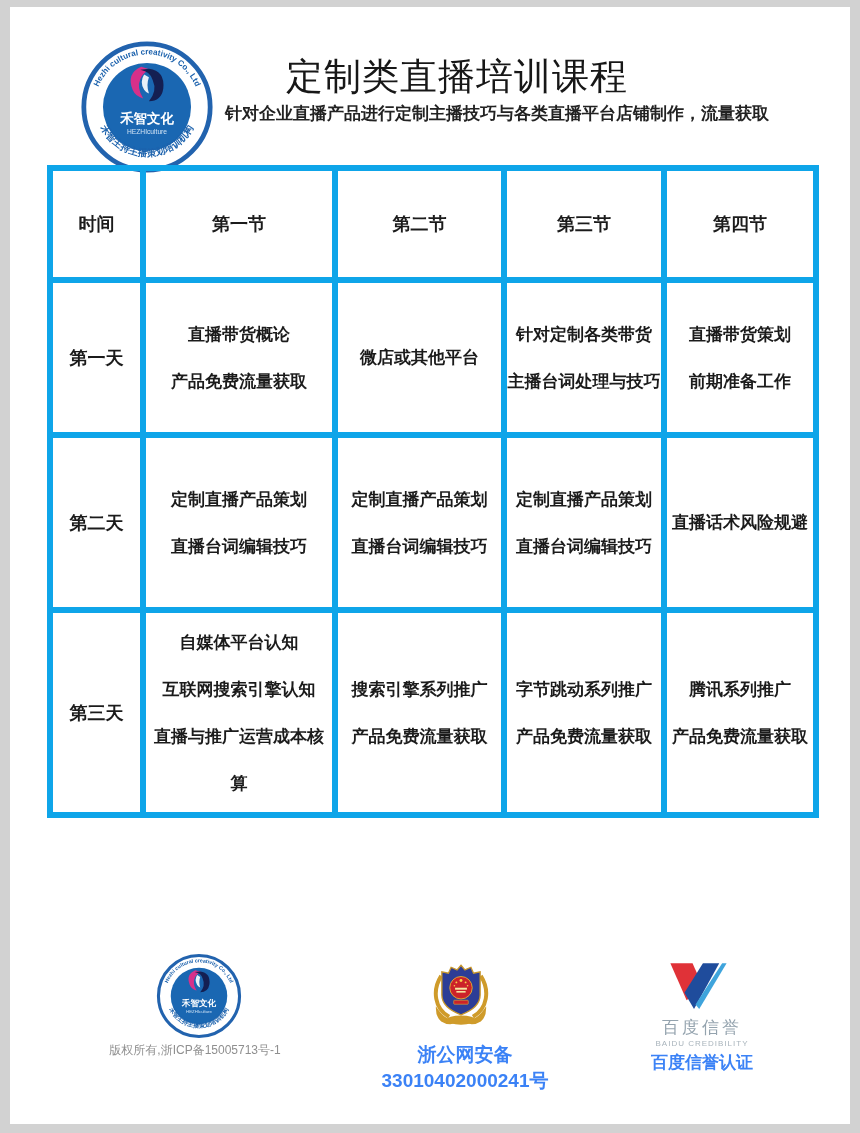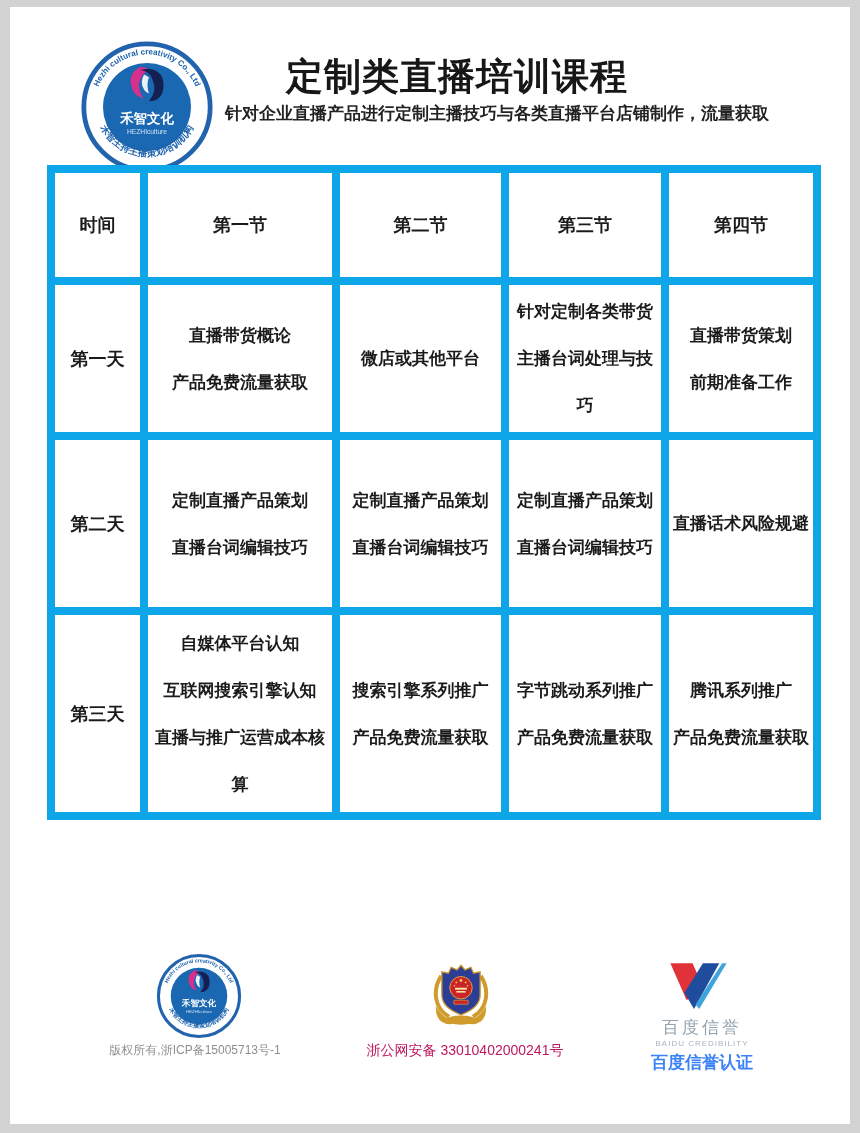--- a/index.html
+++ b/index.html
@@ -19,38 +19,38 @@
     pointer-events:none;
     z-index:50;
   }
   .abs { position:absolute; }
 
   
   .logo-large { left:80px; top:40px; width:134px; height:134px; }
   .page-title {
     left:57px; top:52px; width:800px;
     text-align:center;
-    font-size:37px; font-weight:bold; color:#171717;
+    font-size:37px; font-weight:normal; color:#171717;
     letter-spacing:1px;
   }
   .page-subtitle {
     left:164px; top:102px; width:666px;
     text-align:center;
     font-size:17px; font-weight:bold; color:#222;
   }
 
   
   table.schedule {
     position:absolute; left:47px; top:165px;
     width:766px;
     border-collapse:collapse;
     table-layout:fixed;
   }
   table.schedule th, table.schedule td {
-    border:8px solid #0ea5e9;
+    border:6px solid #0ea5e9;
     text-align:center;
     vertical-align:middle;
     color:#1b1b1b;
     font-weight:bold;
     padding:0;
   }
   table.schedule th { font-size:18px; }
   td.time-cell { font-size:18px; }
   td.course-cell {
     font-size:17px;
@@ -72,21 +72,21 @@
   .logo-small { left:156px; top:953px; width:86px; height:86px; }
   .copyright-text {
     left:85px; top:1042px; width:220px;
     text-align:center;
     font-size:12px; color:#8f8f8f;
   }
   .police-badge { left:428px; top:956px; width:66px; height:74px; }
   .police-text {
     left:345px; top:1042px; width:240px;
     text-align:center;
-    font-size:14px; font-weight:normal; color:#be185d;
+    font-size:19px; font-weight:bold; color:#3b82f6;
   }
   .baidu-logo { left:660px; top:956px; width:74px; height:58px; }
   .baidu-cn {
     left:642px; top:1016px; width:120px;
     text-align:center;
     font-size:17px; color:#94a3ae; letter-spacing:3px;
   }
   .baidu-en {
     left:642px; top:1039px; width:120px;
     text-align:center;

